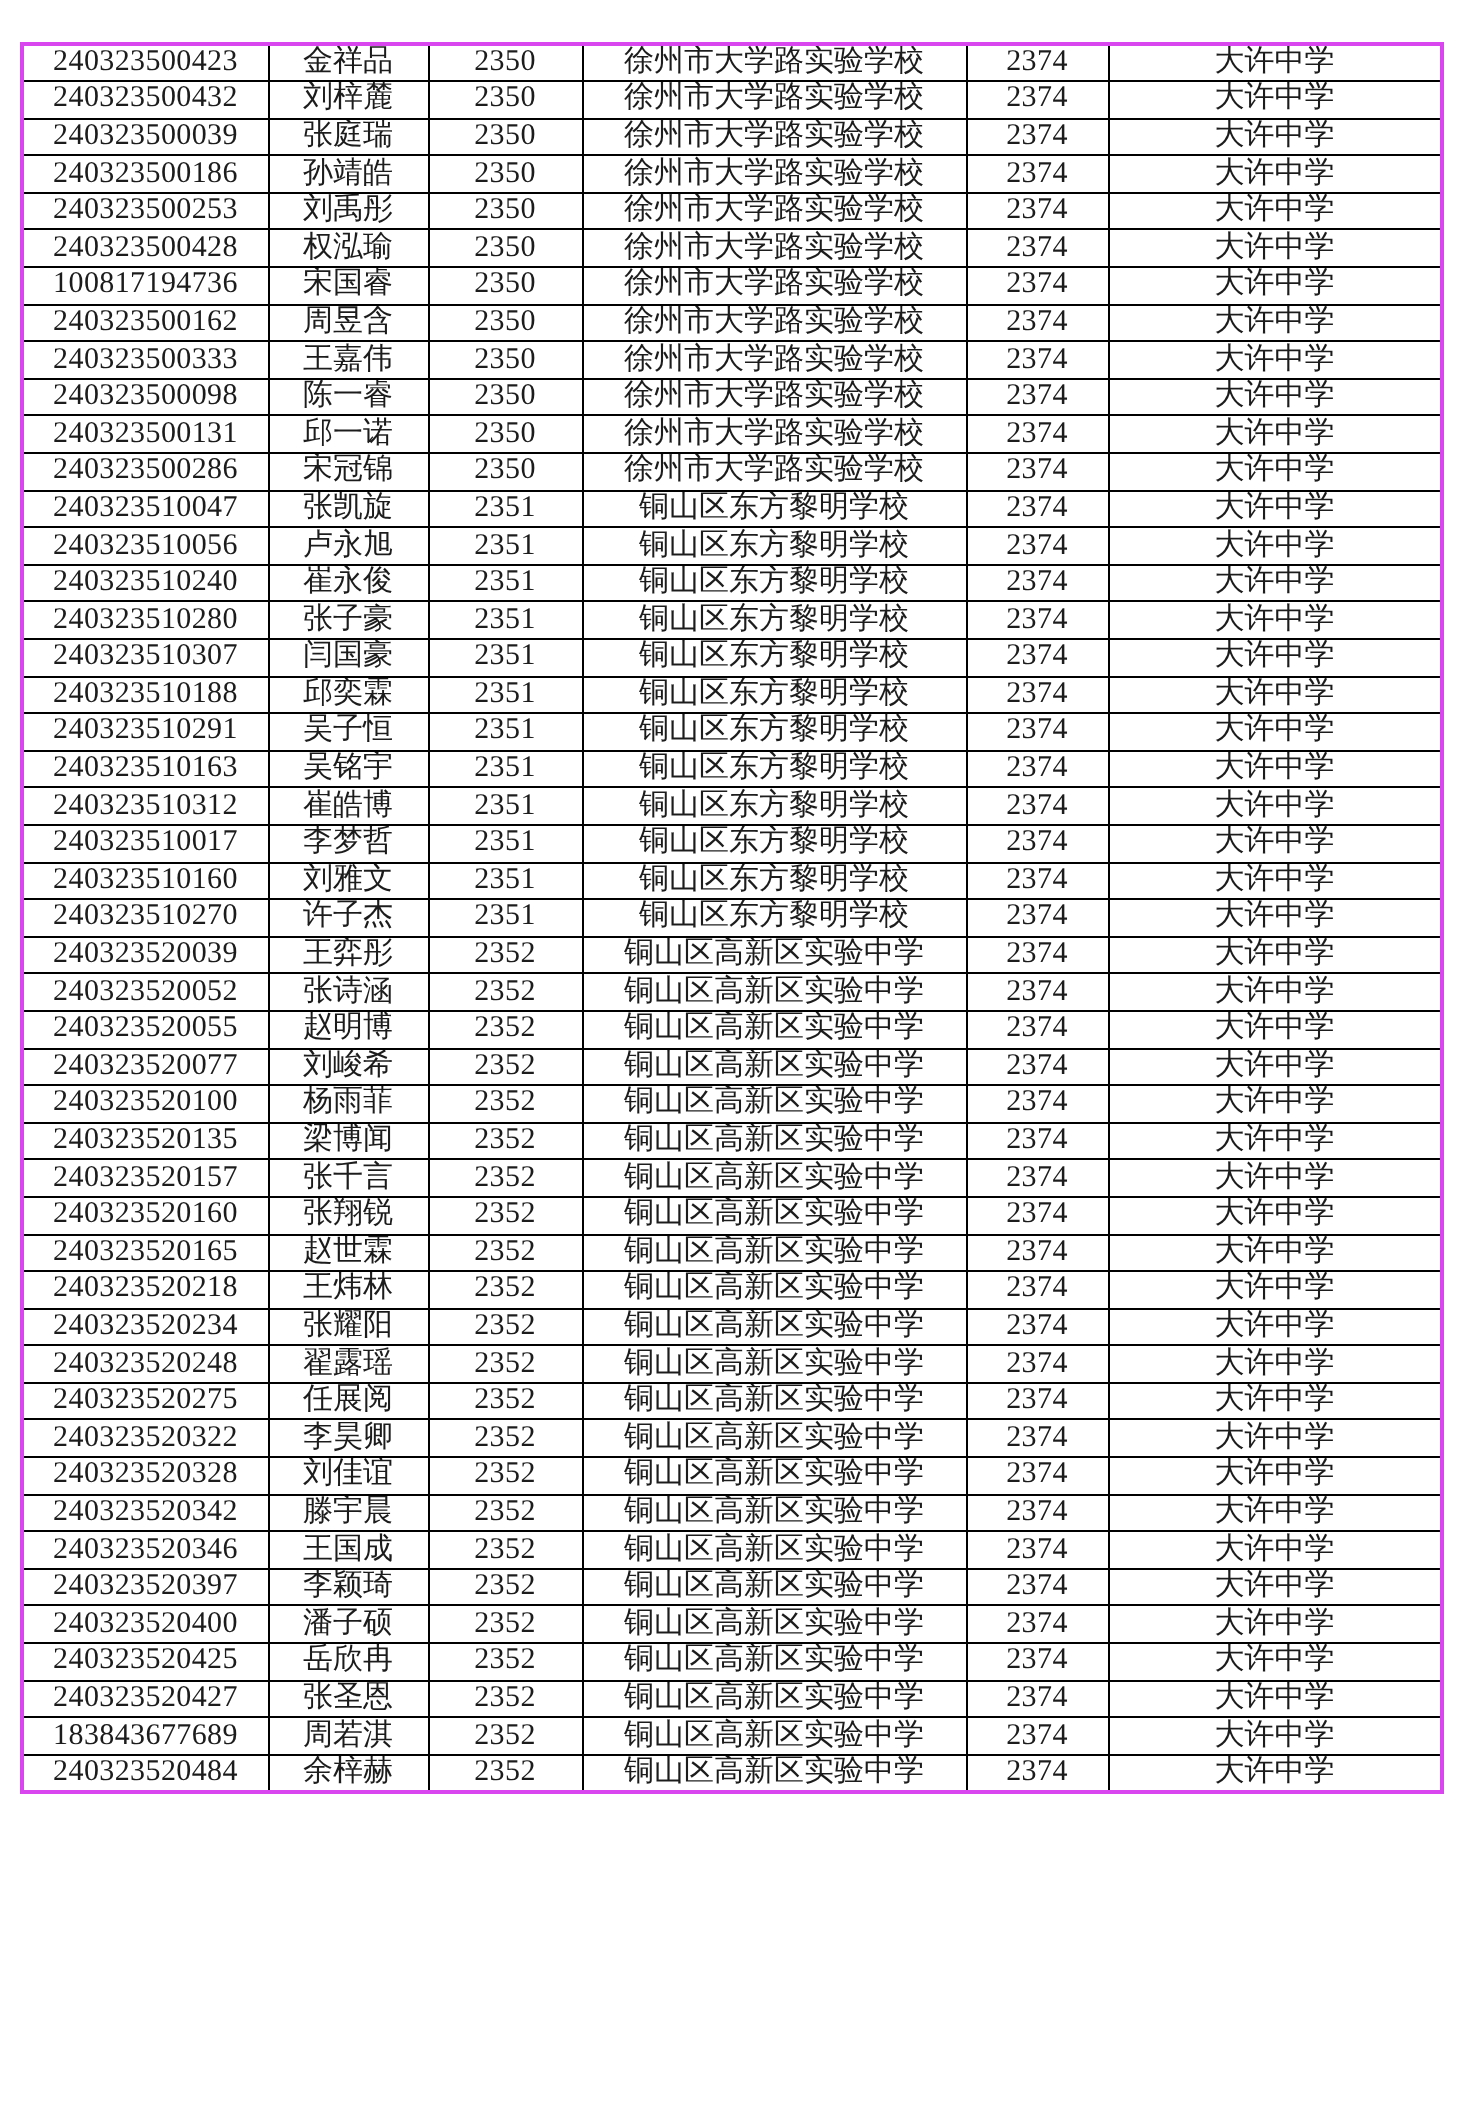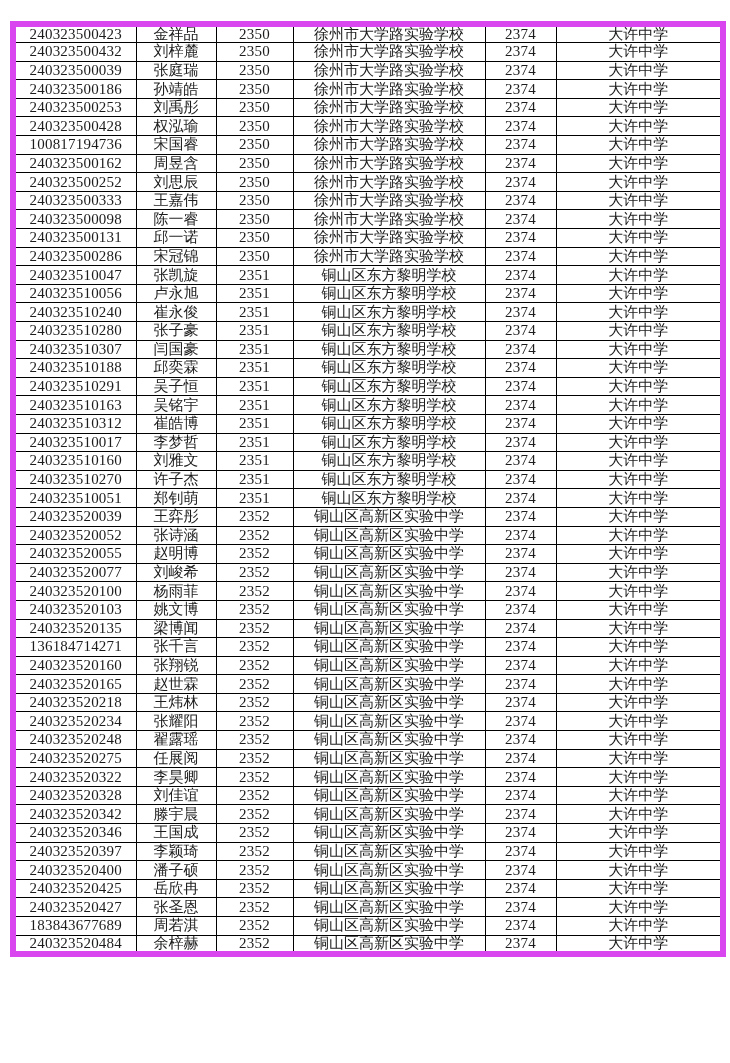--- a/index.html
+++ b/index.html
@@ -13,21 +13,21 @@
     width: 730px; height: 1063px;
     background: #ffffff;
     overflow: hidden;
   }
   table.roster {
     position: absolute;
     left: 10px; top: 21px;
     width: 710px;
     border-collapse: collapse;
     table-layout: fixed;
-    border: 6px solid #d946ef;
+    border: 2px solid #d946ef;
   }
   table.roster td {
     border: 1.5px solid #000000;
     height: 18.6px;
     padding: 0 2px;
     text-align: center;
     vertical-align: middle;
     font-size: 15px;
     color: #1c1c1c;
     white-space: nowrap;
@@ -114,28 +114,20 @@
         </tr>
         <tr>
           <td class="num">240323500162</td>
           <td>周昱含</td>
           <td class="num">2350</td>
           <td>徐州市大学路实验学校</td>
           <td class="num">2374</td>
           <td>大许中学</td>
         </tr>
         <tr>
-          <td class="num">240323500252</td>
-          <td>刘思辰</td>
-          <td class="num">2350</td>
-          <td>徐州市大学路实验学校</td>
-          <td class="num">2374</td>
-          <td>大许中学</td>
-        </tr>
-        <tr>
           <td class="num">240323500333</td>
           <td>王嘉伟</td>
           <td class="num">2350</td>
           <td>徐州市大学路实验学校</td>
           <td class="num">2374</td>
           <td>大许中学</td>
         </tr>
         <tr>
           <td class="num">240323500098</td>
           <td>陈一睿</td>
@@ -250,28 +242,20 @@
         </tr>
         <tr>
           <td class="num">240323510270</td>
           <td>许子杰</td>
           <td class="num">2351</td>
           <td>铜山区东方黎明学校</td>
           <td class="num">2374</td>
           <td>大许中学</td>
         </tr>
         <tr>
-          <td class="num">240323510051</td>
-          <td>郑钊萌</td>
-          <td class="num">2351</td>
-          <td>铜山区东方黎明学校</td>
-          <td class="num">2374</td>
-          <td>大许中学</td>
-        </tr>
-        <tr>
           <td class="num">240323520039</td>
           <td>王弈彤</td>
           <td class="num">2352</td>
           <td>铜山区高新区实验中学</td>
           <td class="num">2374</td>
           <td>大许中学</td>
         </tr>
         <tr>
           <td class="num">240323520052</td>
           <td>张诗涵</td>
@@ -298,37 +282,29 @@
         </tr>
         <tr>
           <td class="num">240323520100</td>
           <td>杨雨菲</td>
           <td class="num">2352</td>
           <td>铜山区高新区实验中学</td>
           <td class="num">2374</td>
           <td>大许中学</td>
         </tr>
         <tr>
-          <td class="num">240323520103</td>
-          <td>姚文博</td>
-          <td class="num">2352</td>
-          <td>铜山区高新区实验中学</td>
-          <td class="num">2374</td>
-          <td>大许中学</td>
-        </tr>
-        <tr>
           <td class="num">240323520135</td>
           <td>梁博闻</td>
           <td class="num">2352</td>
           <td>铜山区高新区实验中学</td>
           <td class="num">2374</td>
           <td>大许中学</td>
         </tr>
         <tr>
-          <td class="num">136184714271</td>
+          <td class="num">240323520157</td>
           <td>张千言</td>
           <td class="num">2352</td>
           <td>铜山区高新区实验中学</td>
           <td class="num">2374</td>
           <td>大许中学</td>
         </tr>
         <tr>
           <td class="num">240323520160</td>
           <td>张翔锐</td>
           <td class="num">2352</td>

